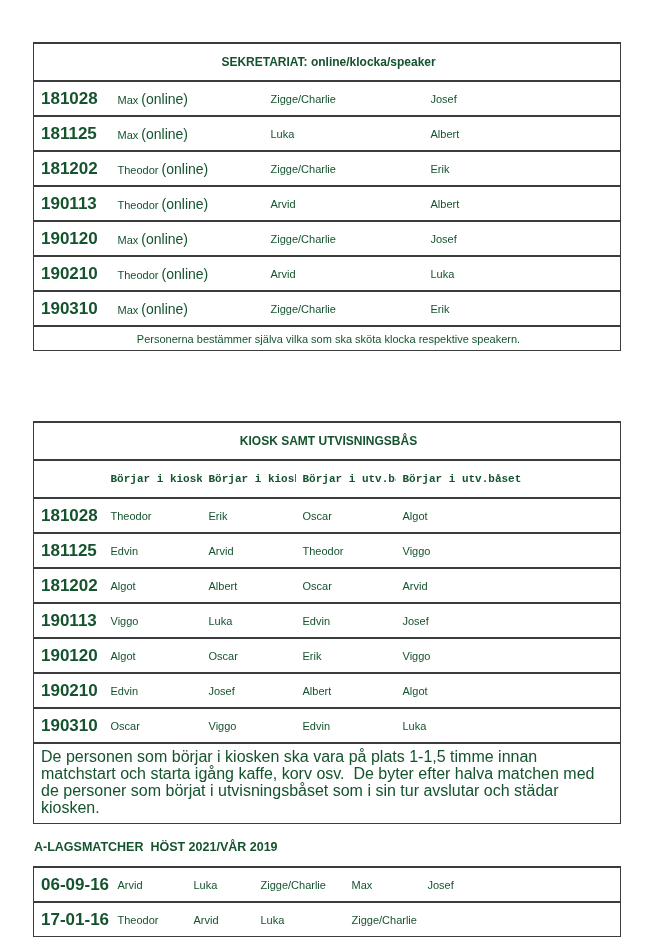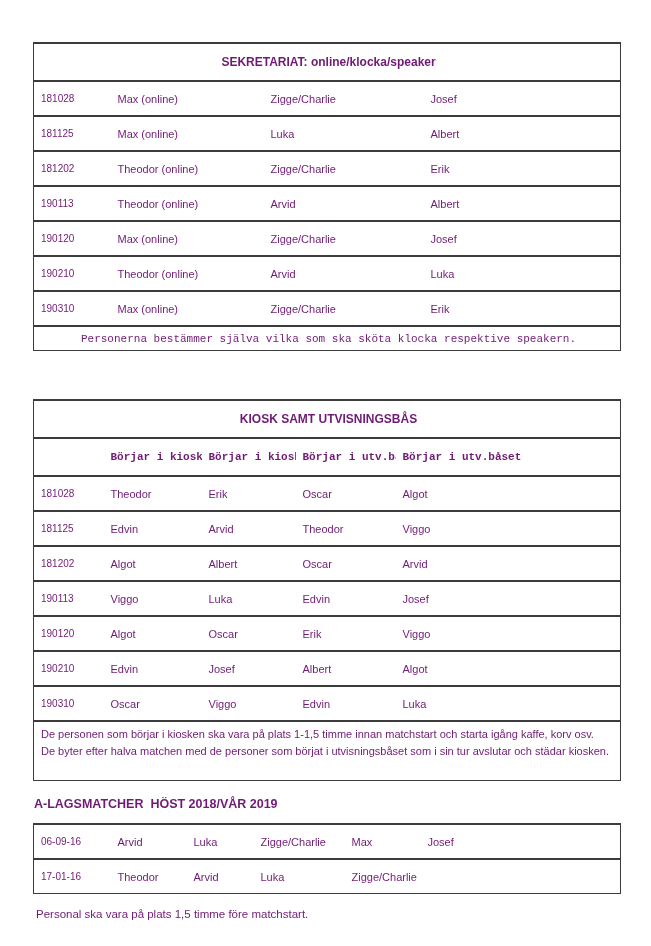--- a/index.html
+++ b/index.html
@@ -2,21 +2,21 @@
 <html><head>
 <meta charset="utf-8">
 <style>
   html, body { margin: 0; padding: 0; background: #ffffff; }
   .page {
     position: relative;
     width: 621px;
     height: 946px;
     background: #ffffff;
     font-family: "Liberation Sans", sans-serif;
-    color: #701a75;
+    color: #14532d;
     overflow: hidden;
   }
   .content { position: absolute; left: 33px; top: 42px; width: 587px; }
 
   table {
     border-collapse: collapse;
     width: 587px;
     table-layout: fixed;
     border: 1px solid #3c3c3c;
   }
@@ -28,41 +28,40 @@
     overflow: hidden;
     white-space: nowrap;
   }
   .title-cell {
     text-align: center;
     font-weight: bold;
     font-size: 12px;
     height: 36px;
     white-space: normal;
   }
-  .date-cell { font-weight: normal; font-size: 10px; }
+  .date-cell { font-weight: bold; font-size: 17px; }
   .data-row td { height: 33px; }
   .colhead-row td { height: 36px; font-weight: bold; font-size: 11px; font-family: Liberation Mono, monospace; }
   .footer-cell {
     text-align: center;
     height: 23px;
     font-size: 11px;
     white-space: normal;
-    font-family: Liberation Mono, monospace;
   }
   .note-cell {
-    font-size: 11px;
+    font-size: 16px;
     line-height: 17px;
     padding: 4px 10px 7px 7px;
     white-space: pre-wrap;
     vertical-align: top;
     height: 47px;
   }
-  .tag { font-size: 11px; }
-
-  .tbl-kiosk { margin-top: 48px; }
+  .tag { font-size: 14px; }
+
+  .tbl-kiosk { margin-top: 70px; }
 
   .section-heading {
     margin: 16px 0 12px 1px;
     font-size: 12.5px;
     font-weight: bold;
     white-space: pre-wrap;
   }
   .bottom-note {
     margin: 14px 0 0 3px;
     font-size: 11.5px;
@@ -200,21 +199,21 @@
         <td>Viggo</td>
         <td>Edvin</td>
         <td>Luka</td>
       </tr>
       <tr>
         <td colspan="5" class="note-cell">De personen som börjar i kiosken ska vara på plats 1-1,5 timme innan matchstart och starta igång kaffe, korv osv.  De byter efter halva matchen med de personer som börjat i utvisningsbåset som i sin tur avslutar och städar kiosken.</td>
       </tr>
     </tbody>
       </table>
 
-    <p class="section-heading">A-LAGSMATCHER  HÖST 2018/VÅR 2019</p>
+    <p class="section-heading">A-LAGSMATCHER  HÖST 2021/VÅR 2019</p>
 
     <table class="tbl-alag">
       <colgroup>
           <col style="width:77px">
           <col style="width:76px">
           <col style="width:67px">
           <col style="width:91px">
           <col style="width:76px">
           <col style="width:67px">
           <col style="width:133px">

